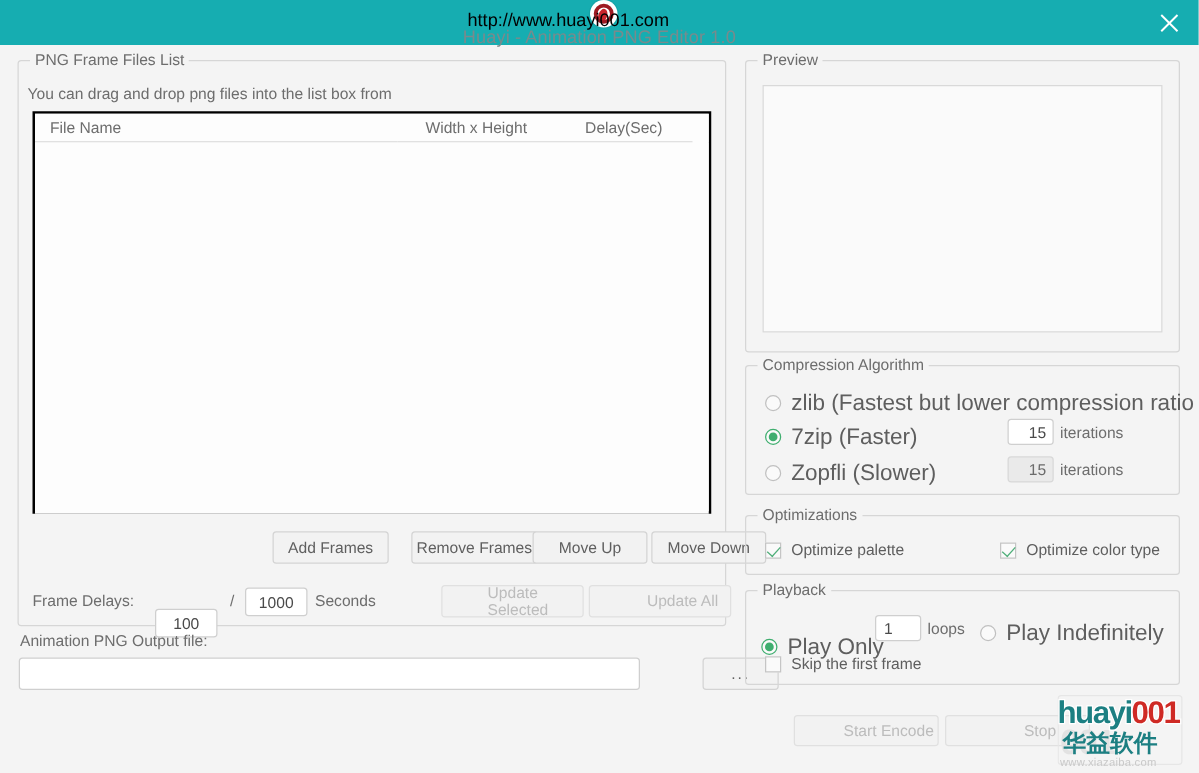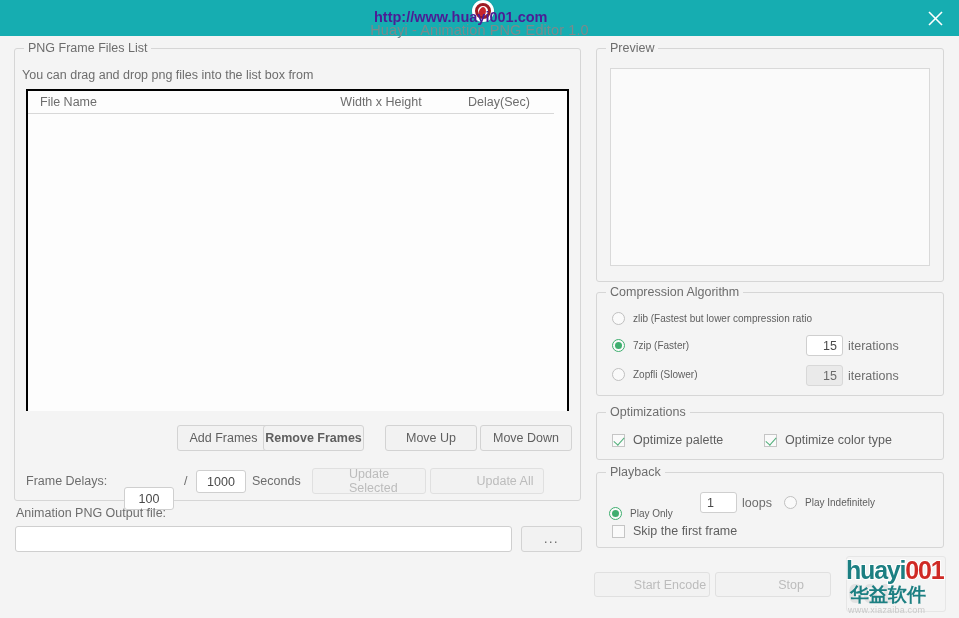--- a/index.html
+++ b/index.html
@@ -44,23 +44,22 @@
   }
   #title-text {
     font-size: 14.5px;
     color: #7a8a8c;
     letter-spacing: 0.1px;
     white-space: nowrap;
   }
   #title-url {
     position: absolute; left: 374px; top: 9px;
     font-size: 14.5px;
-    color: #4c1d95;
-    white-space: nowrap;
-    font-weight: bold;
+    color: #000000;
+    white-space: nowrap;
   }
   #close-button {
     position: absolute; right: 0; top: 0;
     width: 48px; height: 36px;
     display: flex; align-items: center; justify-content: center;
     cursor: pointer;
   }
   #close-button svg { display: block; }
 
   
@@ -89,20 +88,21 @@
     position: absolute;
     background: #f2f2f2;
     border: 1px solid #d3d3d3;
     border-radius: 3px;
     font-family: "Liberation Sans", sans-serif;
     font-size: 12.5px;
     color: #5f5f5f;
     display: flex; align-items: center; justify-content: center;
     cursor: pointer;
     user-select: none;
+    margin-left: 41px;
   }
   .btn.disabled {
     color: #bcbcbc;
     background: #f2f2f2;
     border-color: #e0e0e0;
     cursor: default;
     padding-left: 36px;
   }
   .textinput {
     position: absolute;
@@ -151,21 +151,21 @@
   #list-header .col.c2 { width: 126px; justify-content: center; }
   #list-header .col.c3 { width: 110px; justify-content: center; }
   #list-header .col.spacer { flex: 1 1 auto; border-bottom: 1px solid transparent; cursor: default; }
   #list-body {
     position: absolute; left: 0; top: 23px;
     width: 100%; height: 297px;
     background: #fdfdfd;
   }
 
   #btn-add      { left: 177px; top: 425px; width: 93px;  height: 26px; }
-  #btn-remove   { left: 263px; top: 425px; width: 101px; height: 26px; font-weight: bold; }
+  #btn-remove   { left: 288px; top: 425px; width: 101px; height: 26px; }
   #btn-moveup   { left: 385px; top: 425px; width: 92px;  height: 26px; }
   #btn-movedown { left: 480px; top: 425px; width: 92px;  height: 26px; }
 
   #lbl-frame-delays { left: 26px; top: 474px; }
   #in-delay-num { left: 124px; top: 470px; width: 50px; height: 23px; text-align: center; margin-top: 17px; }
   #lbl-slash { left: 184px; top: 474px; }
   #in-delay-den { left: 196px; top: 470px; width: 50px; height: 23px; text-align: center; }
   #lbl-seconds { left: 252px; top: 474px; }
   #btn-update-selected { left: 312px; top: 468px; width: 114px; height: 26px; }
   #btn-update-all      { left: 430px; top: 468px; width: 114px; height: 26px; }
@@ -195,21 +195,21 @@
     flex: 0 0 auto;
   }
   .radio.checked { border-color: #3fae6f; }
   .radio.checked:after {
     content: "";
     width: 7px; height: 7px;
     border-radius: 50%;
     background: #3fae6f;
   }
   .radio-row .rlabel {
-    font-size: 10px;
+    font-size: 18px;
     color: #5e5e5e;
     white-space: nowrap;
   }
   #radio-zlib   { left: 612px; top: 312px; }
   #radio-7zip   { left: 612px; top: 339px; }
   #radio-zopfli { left: 612px; top: 368px; }
   #in-iter-7zip   { left: 806px; top: 335px; width: 37px; height: 21px; text-align: right; padding-right: 5px; }
   #lbl-iter-7zip  { left: 848px; top: 339px; }
   #in-iter-zopfli { left: 806px; top: 365px; width: 37px; height: 21px; text-align: right; padding-right: 5px; }
   #lbl-iter-zopfli{ left: 848px; top: 369px; }
@@ -232,21 +232,21 @@
     border: solid #4fae79;
     border-width: 0 1.6px 1.6px 0;
     transform: rotate(42deg);
   }
   .check-row .clabel {
     font-size: 12.5px;
     color: #5e5e5e;
     white-space: nowrap;
   }
   #check-palette  { left: 612px; top: 433px; }
-  #check-colortype{ left: 764px; top: 433px; align-items: center; }
+  #check-colortype{ left: 800px; top: 433px; align-items: center; }
 
   #group-playback { left: 596px; top: 472px; width: 348px; height: 76px; padding-left: 48px; }
   #radio-playonly { left: 609px; top: 507px; align-items: center; }
   #in-loops { left: 700px; top: 492px; width: 37px; height: 21px; text-align: right; padding-right: 22px; }
   #lbl-loops { left: 742px; top: 496px; }
   #radio-indef { left: 784px; top: 496px; }
   #check-skipfirst { left: 612px; top: 524px; }
 
   #btn-start { left: 594px; top: 572px; width: 116px; height: 25px; }
   #btn-stop  { left: 715px; top: 572px; width: 116px; height: 25px; }

